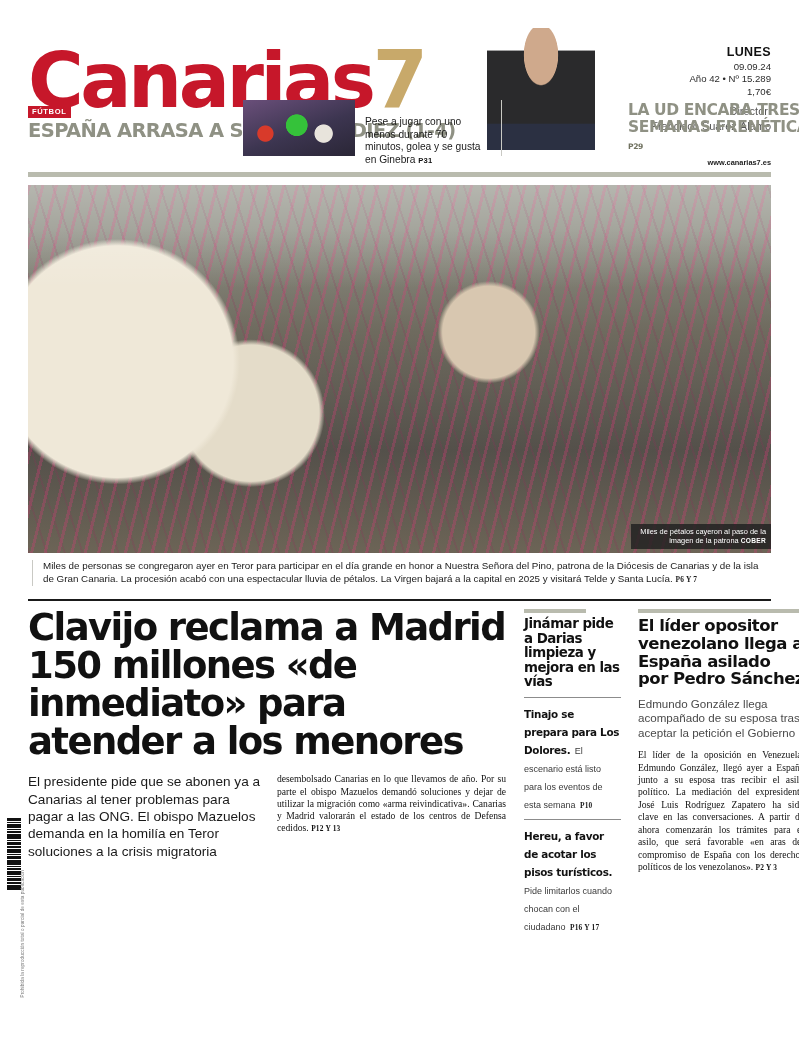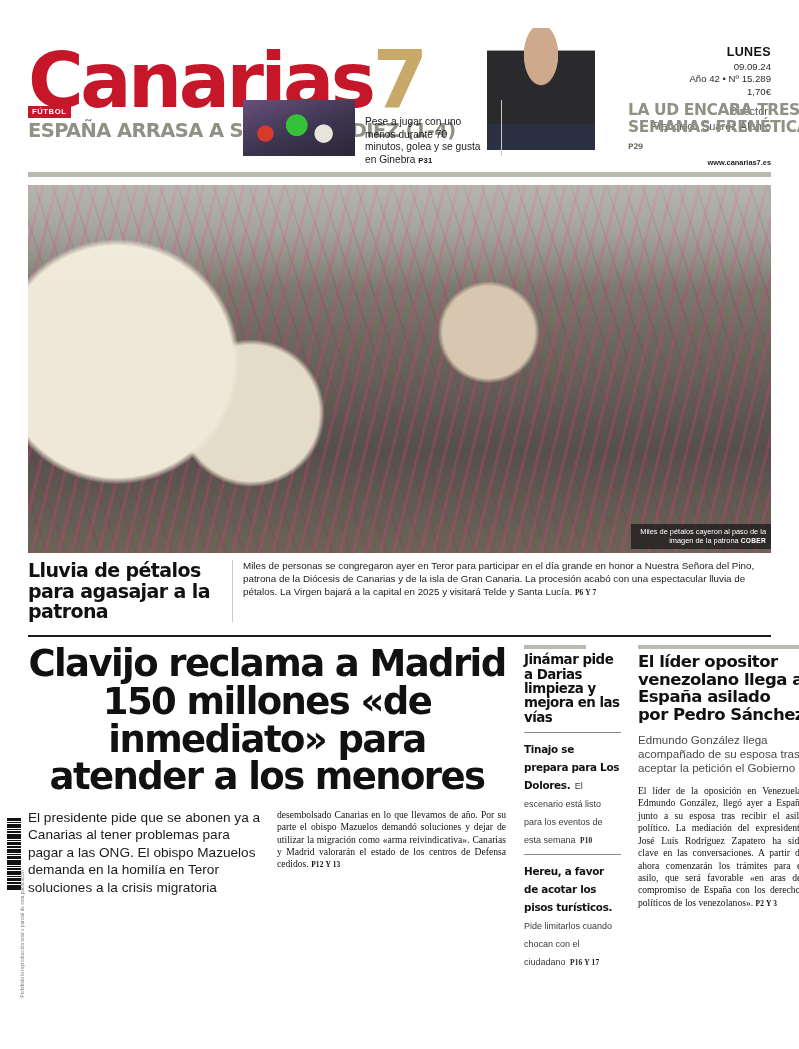--- a/index.html
+++ b/index.html
@@ -88,21 +88,21 @@
   
   .grid { display: flex; margin-top: 8px; }
   .col-main { width: 488px; flex: 0 0 488px; padding-right: 10px; }
   .vsep { width: 1px; background: #c9c9c4; }
   .col-mid { width: 113px; flex: 0 0 113px; padding: 0 8px; }
   .col-right { width: 175px; flex: 0 0 175px; padding-left: 9px; }
 
   .bigheadline {
     font-family: "DejaVu Sans", sans-serif;
     font-weight: 700; font-size: 37px; line-height: 1.02;
-    letter-spacing: -1.6px; color: #111; text-align: center;
+    letter-spacing: -1.6px; color: #111;
   }
   .lede {
     font-size: 13.6px; line-height: 1.28; color: #1a1a1a;
     font-family: "Liberation Sans", sans-serif;
   }
   .twocol { display: flex; gap: 11px; }
   .serif-col {
     flex: 1;
     font-family: "Liberation Serif", serif;
     font-size: 9.6px; line-height: 1.28; text-align: justify;
@@ -222,21 +222,20 @@
   <div class="mainphoto">
     <div class="ph-procession"></div>
     <div class="photo-caption">
       <span>Miles de pétalos cayeron al paso de la imagen de la patrona</span>
       <span class="cred">COBER</span>
     </div>
   </div>
 
   <div class="deck">
     <div class="deck-inner">
-      <div class="deck-head">Lluvia de pétalos para agasajar a la patrona</div>
       <div class="deck-sep"></div>
       <div class="deck-body">
         <span>Miles de personas se congregaron ayer en Teror para participar en el día grande en honor a Nuestra Señora del Pino, patrona de la Diócesis de Canarias y de la isla de Gran Canaria. La procesión acabó con una espectacular lluvia de pétalos. La Virgen bajará a la capital en 2025 y visitará Telde y Santa Lucía.</span>
         <span class="pgref">P6 Y 7</span>
       </div>
     </div>
   </div>
 
   <div class="rule-black"></div>
 

